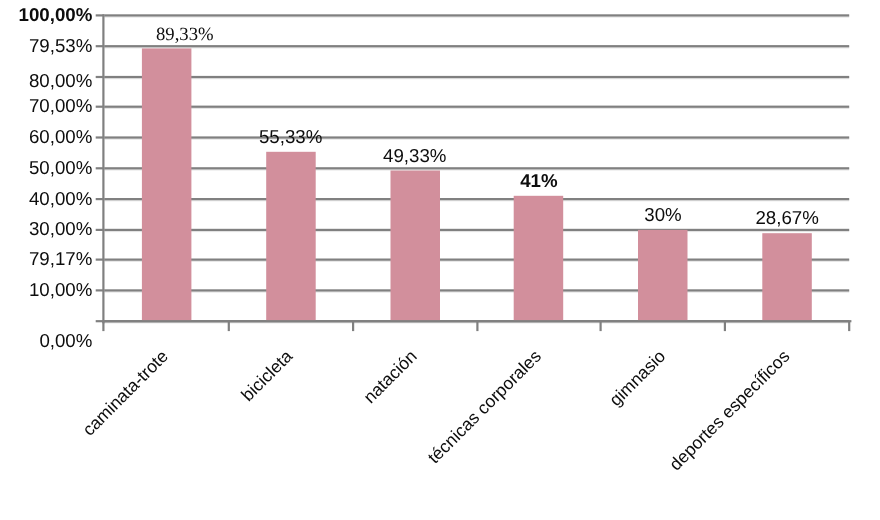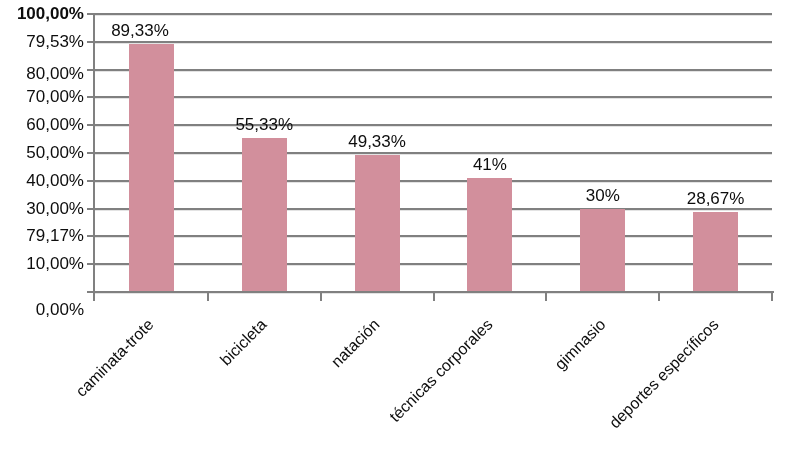--- a/index.html
+++ b/index.html
@@ -160,29 +160,29 @@
     <div class="y-tick" style="top: 263.2px;"></div>
     <div class="y-tick" style="top: 235.4px;"></div>
     <div class="y-tick" style="top: 207.6px;"></div>
     <div class="y-tick" style="top: 179.8px;"></div>
     <div class="y-tick" style="top: 152px;"></div>
     <div class="y-tick" style="top: 124.2px;"></div>
     <div class="y-tick" style="top: 96.4px;"></div>
     <div class="y-tick" style="top: 68.6px;"></div>
     <div class="y-tick" style="top: 40.8px;"></div>
     <div class="y-tick" style="top: 13px;"></div>
-    <div class="bar-value" style="left: 80px; top: 21.6626px;">89,33%</div>
+    <div class="bar-value" style="left: 108px; top: 21.6626px; font-family: Liberation Serif, serif;">89,33%</div>
     <div class="cat-label" style="left: -148.583px; width: 300px; top: 314px;">caminata-trote</div>
     <div class="bar-value" style="left: 204.25px; top: 116.183px;">55,33%</div>
     <div class="x-tick" style="left: 206.833px;"></div>
     <div class="cat-label" style="left: -35.75px; width: 300px; top: 314px;">bicicleta</div>
     <div class="bar-value" style="left: 317.083px; top: 132.863px;">49,33%</div>
     <div class="x-tick" style="left: 319.667px;"></div>
     <div class="cat-label" style="left: 77.0833px; width: 300px; top: 314px;">natación</div>
-    <div class="bar-value" style="left: 429.917px; top: 156.02px;">41%</div>
+    <div class="bar-value" style="left: 429.917px; top: 156.02px; font-weight: bold;">41%</div>
     <div class="x-tick" style="left: 432.5px;"></div>
     <div class="cat-label" style="left: 189.917px; width: 300px; top: 314px;">técnicas corporales</div>
     <div class="bar-value" style="left: 542.75px; top: 186.6px;">30%</div>
     <div class="x-tick" style="left: 545.333px;"></div>
     <div class="cat-label" style="left: 302.75px; width: 300px; top: 314px;">gimnasio</div>
     <div class="bar-value" style="left: 655.583px; top: 190.297px;">28,67%</div>
     <div class="x-tick" style="left: 658.167px;"></div>
     <div class="cat-label" style="left: 415.583px; width: 300px; top: 314px;">deportes específicos</div>
     <div class="x-tick" style="left: 771px;"></div>
     <div class="x-tick" style="left: 93px;"></div>

